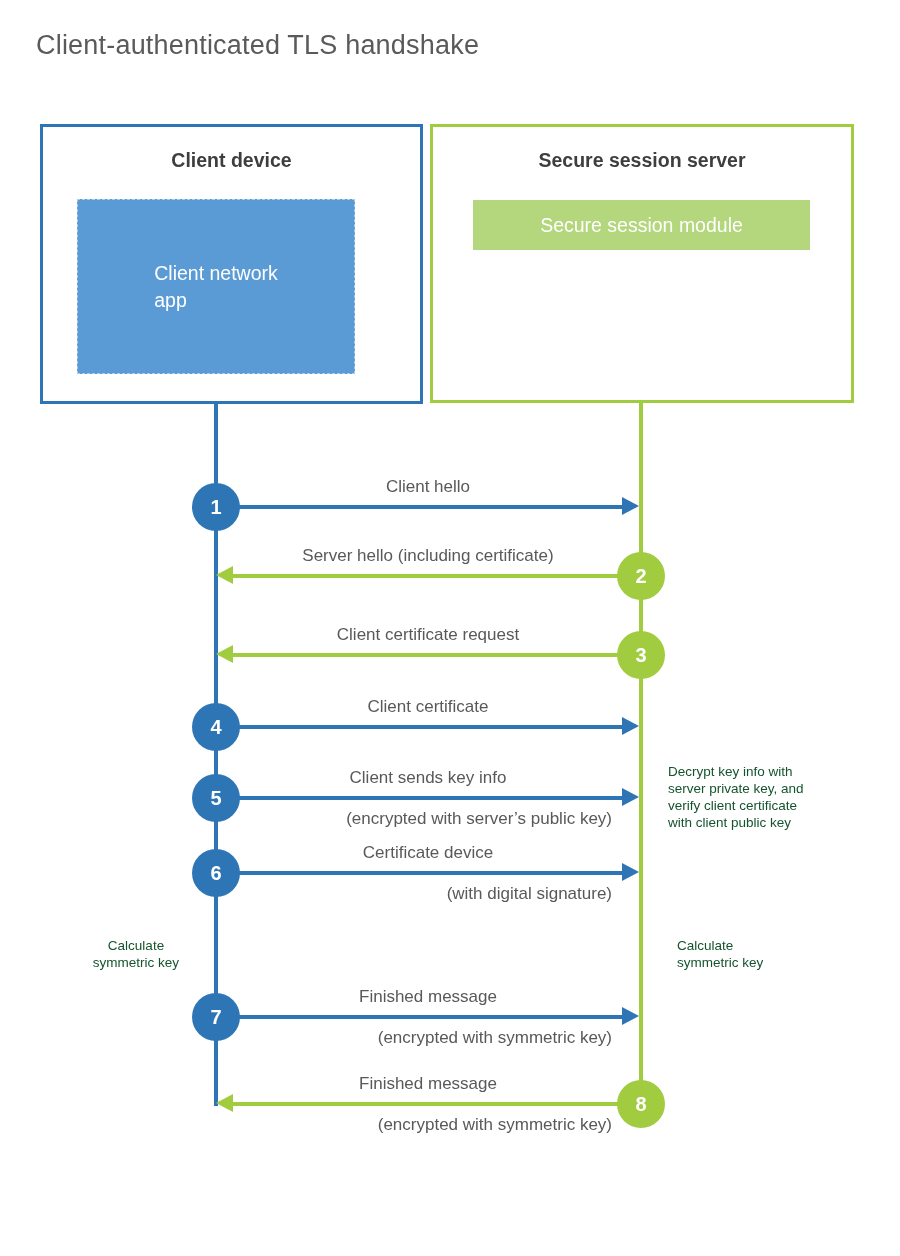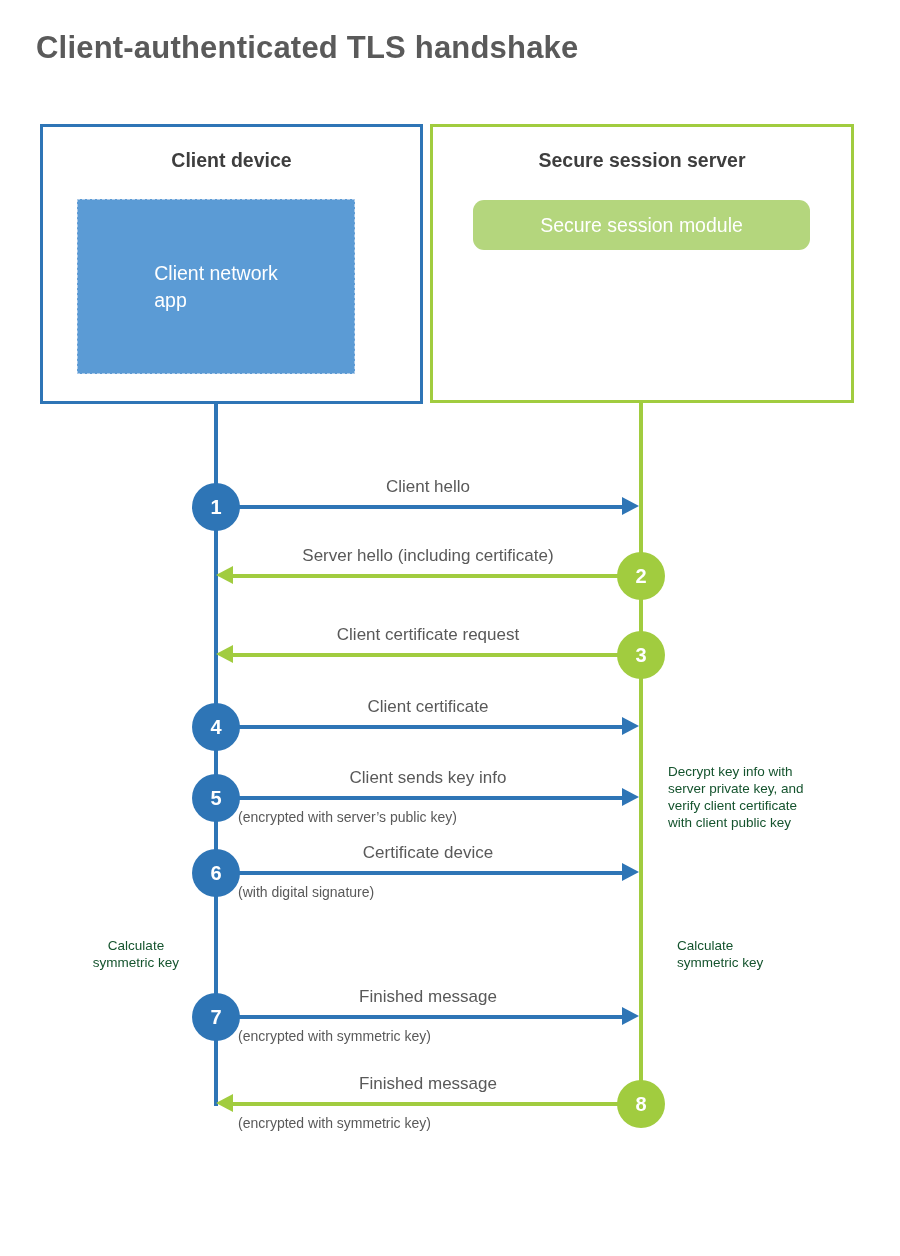--- a/index.html
+++ b/index.html
@@ -1,36 +1,36 @@
 <!DOCTYPE html>
 <html style="--blue: #2E75B6; --blue-light: #5B9BD5; --green: #A1CC3F; --green-light: #B4D67D; --label-text: #595959; --heading-text: #3E3E3E;"><head>
 <meta charset="utf-8">
 <style>
   * { margin:0; padding:0; box-sizing:border-box; }
   body { background:#fff; font-family:"Liberation Sans", sans-serif; }
   .canvas { position:relative; width:900px; height:1256px; background:#fff; overflow:hidden; }
 
-  .title { position:absolute; left:36px; top:30px; font-size:31px; font-weight:700;
+  .title { position:absolute; left:36px; top:30px; font-size:27px; font-weight:400;
            color:#5a5a5a; letter-spacing:0.2px; }
 
   
   .actor-box { position:absolute; top:124px; background:#fff; }
   .client-box { left:40px; width:383px; height:280px; border:3px solid var(--blue,#2E75B6); }
   .server-box { left:430px; width:424px; height:279px; border:3px solid var(--green,#A1CC3F);padding-left:34px; }
   .actor-title { position:absolute; left:0; right:0; top:22px; text-align:center;
                  font-size:19.5px; font-weight:bold; color:#3e3e3e; }
   .client-module { position:absolute; left:34px; top:72px; width:278px; height:175px;
                    background:var(--blue-light,#5B9BD5); border:1px dashed #aecbe9;
                    display:flex; align-items:center; justify-content:center;
                    color:#fff; font-size:19.5px; line-height:27px; 
                    white-space:pre-line; }
   .server-module { position:absolute; left:40px; width:337px; height:50px;
                    background:var(--green-light,#B4D67D); color:#fff; font-size:19.5px;
                    display:flex; align-items:center; justify-content:center; }
-  .server-module.m0 { top:73px;border-radius:11px; }
+  .server-module.m0 { top:73px; }
   .server-module.m1 { top:134px; }
   .server-module.m2 { top:195px; }
 
   
   .lifeline { position:absolute; width:4px; }
   .lifeline.client { left:214px; top:404px; height:702px; background:var(--blue,#2E75B6); }
   .lifeline.server { left:639px; top:403px; height:702px; background:var(--green,#A1CC3F); }
 
   
   .msg { position:absolute; left:0; top:var(--y); width:900px; height:0; }
@@ -41,22 +41,22 @@
                border-top:9px solid transparent; border-bottom:9px solid transparent; }
   .msg.right .head { left:622px; border-left:17px solid var(--blue,#2E75B6); }
   .msg.left  .head { left:216px; border-right:17px solid var(--green,#A1CC3F); }
   .num-circle { position:absolute; top:-24px; width:48px; height:48px; border-radius:50%;
                 color:#fff; font-size:20px; font-weight:bold;
                 display:flex; align-items:center; justify-content:center; }
   .msg.blue  .num-circle { left:192px; background:var(--blue,#2E75B6); }
   .msg.green .num-circle { left:617px; background:var(--green,#A1CC3F); }
   .msg .label { position:absolute; left:228px; width:400px; top:-30px; height:22px;
                 text-align:center; font-size:17px; color:#595959; }
-  .msg .sub   { position:absolute; left:238px; width:400px; top:11px;
-                text-align:left; font-size:14px; color:#595959; }
+  .msg .sub   { position:absolute; left:212px; width:400px; top:11px;
+                text-align:right; font-size:17px; color:#595959; }
 
   
   .note { position:absolute; font-size:13.5px; line-height:17px; color:#14532d;
           white-space:pre-line; }
   .note.decrypt { left:668px; top:763px; width:180px; text-align:left; }
   .note.calc-left  { left:61px;  top:937px; width:150px; text-align:center; }
   .note.calc-right { left:677px; top:937px; width:150px; text-align:left; }
 </style>
 </head>
 <body>

